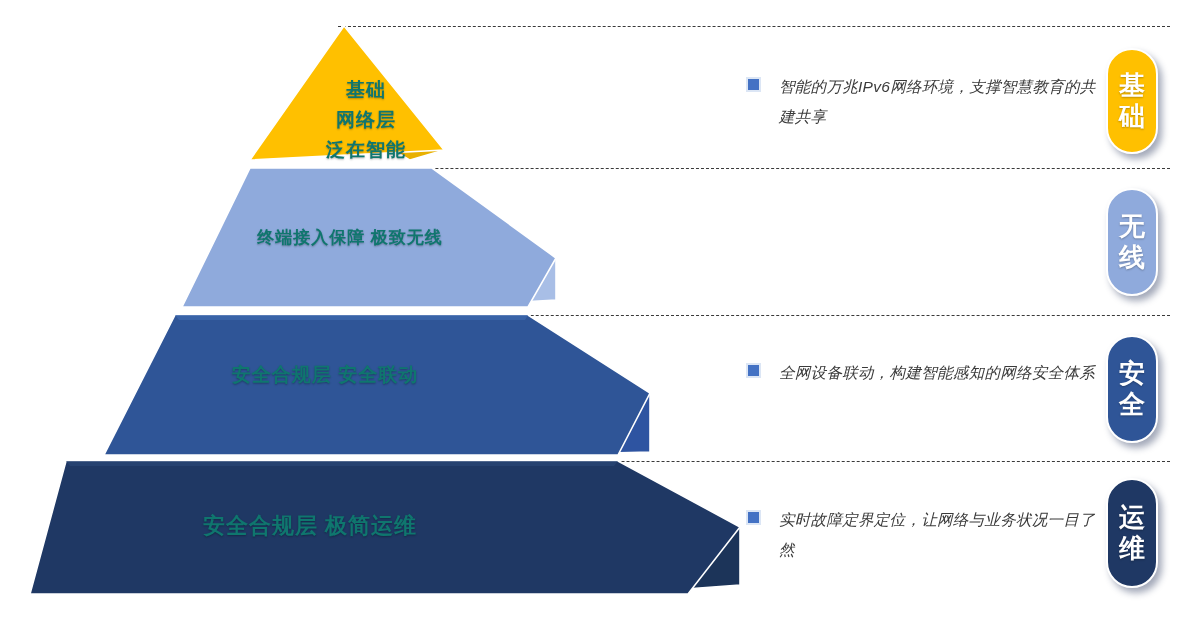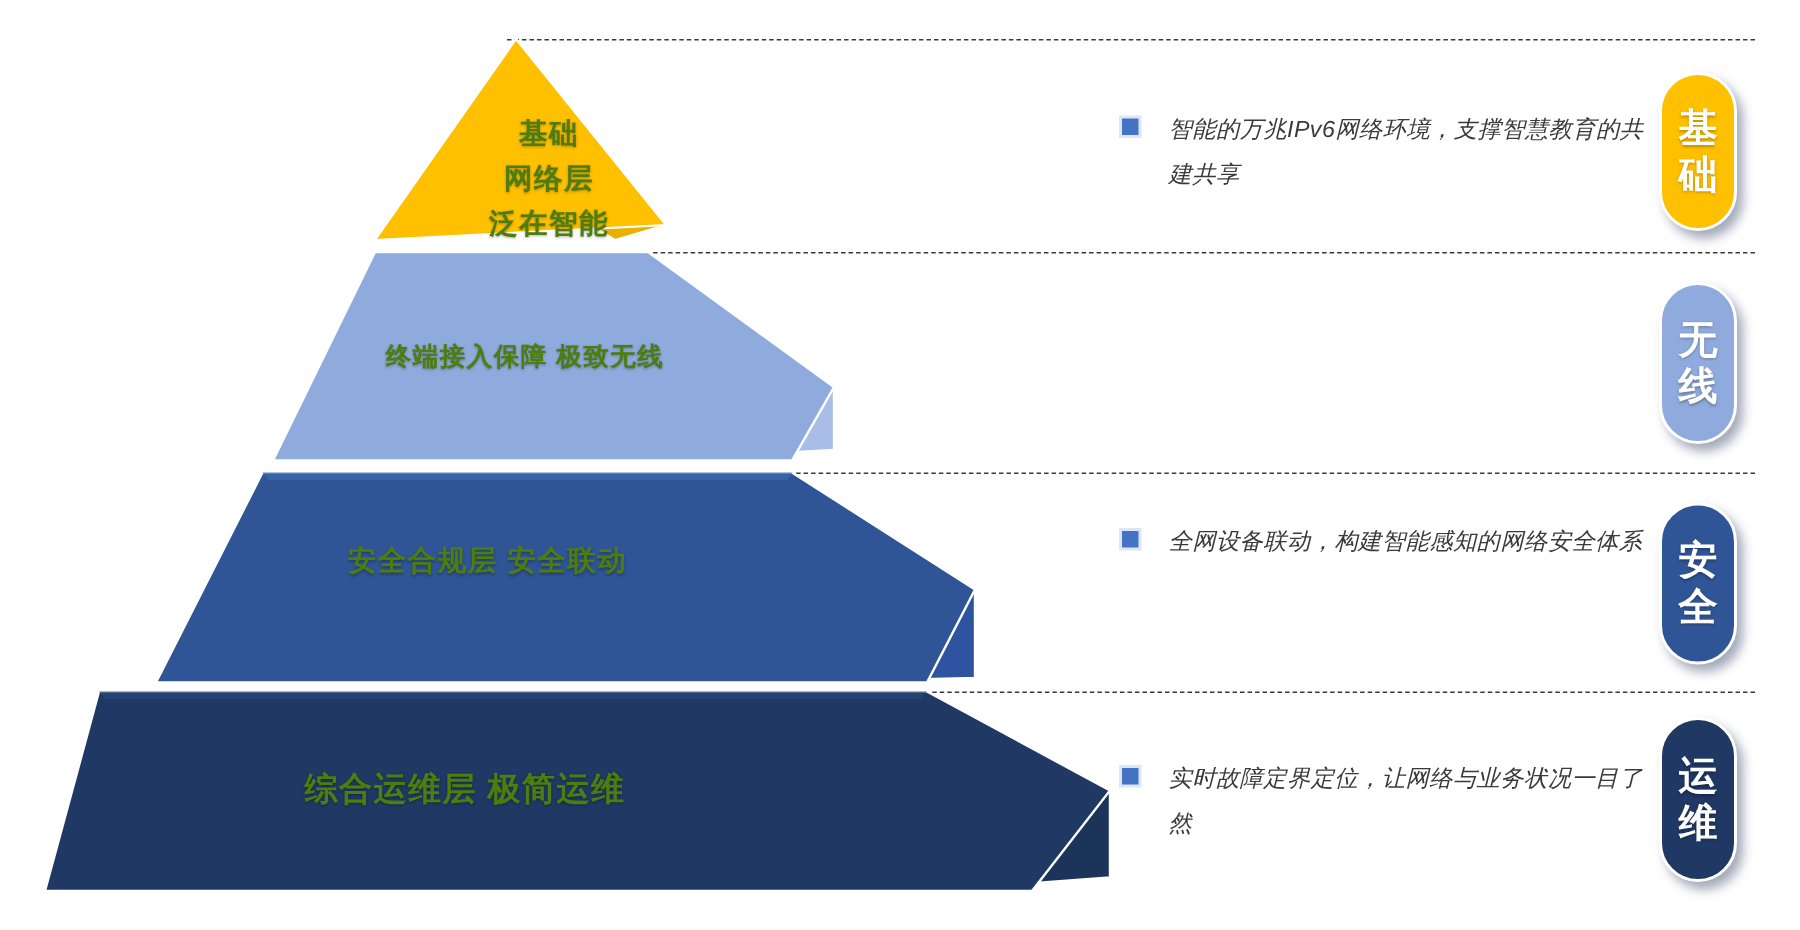--- a/index.html
+++ b/index.html
@@ -34,21 +34,21 @@
     top: 0;
     width: 780px;
     height: 620px;
     z-index: 2;
   }
 
   
   .tier-label {
     position: absolute;
     z-index: 4;
-    color: #4d7c0f;
+    color: #0f766e;
     font-weight: bold;
     text-align: center;
     letter-spacing: 1px;
     text-shadow: 0 1px 2px rgba(0,0,0,0.30);
     pointer-events: none;
     white-space: pre-line;
   }
   #tier-label-0 {
     left: 286px; top: 75px; width: 160px;
     font-size: 19px; line-height: 30px;
@@ -87,21 +87,21 @@
   }
   .bullet-text {
     flex: 1 1 auto;
     font-size: 15.5px;
     line-height: 30px;
     color: #3a3a3a;
     letter-spacing: 0.3px;
   }
   #bullet-row-0 { top: 72px; }
   #bullet-row-1 { top: 225px; }
-  #bullet-row-2 { top: 347px; }
+  #bullet-row-2 { top: 358px; }
   #bullet-row-3 { top: 505px; }
 
   
   .badge {
     position: absolute;
     left: 1106px;
     width: 52px;
     border-radius: 26px;
     border: 2.5px solid #ffffff;
     box-sizing: border-box;
@@ -159,21 +159,21 @@
       <polygon points="344,26 444,150 410,160 344,120" fill="#E8B000" stroke="#ffffff" stroke-width="1.4"></polygon>
       <polygon points="344,26 444,150 250,160" fill="#FFC000" stroke="#ffffff" stroke-width="1.4"></polygon>
     </g>
   </svg>
 
   <div class="tier-label" id="tier-label-0">基础
 网络层
 泛在智能</div>
   <div class="tier-label" id="tier-label-1">终端接入保障 极致无线</div>
   <div class="tier-label" id="tier-label-2">安全合规层 安全联动</div>
-  <div class="tier-label" id="tier-label-3">综合运维层 极简运维</div>
+  <div class="tier-label" id="tier-label-3">安全合规层 极简运维</div>
 
   <div class="bullet-row" id="bullet-row-0">
     <span class="bullet-marker"></span>
     <span class="bullet-text">智能的万兆IPv6网络环境，支撑智慧教育的共建共享</span>
   </div>
   <div class="bullet-row" id="bullet-row-2">
     <span class="bullet-marker"></span>
     <span class="bullet-text">全网设备联动，构建智能感知的网络安全体系</span>
   </div>
   <div class="bullet-row" id="bullet-row-3">

